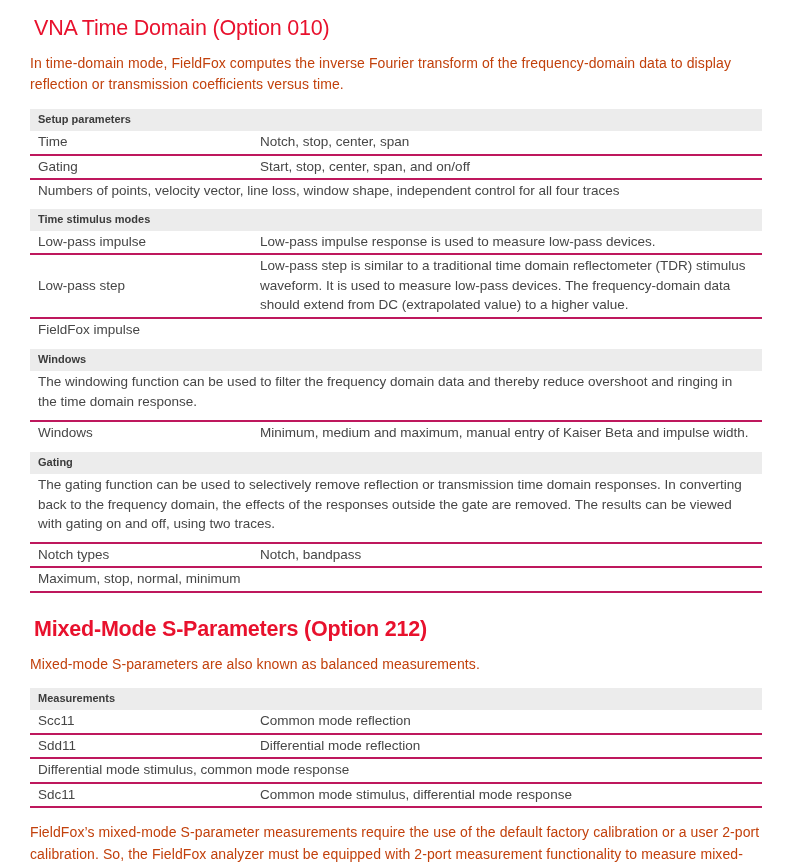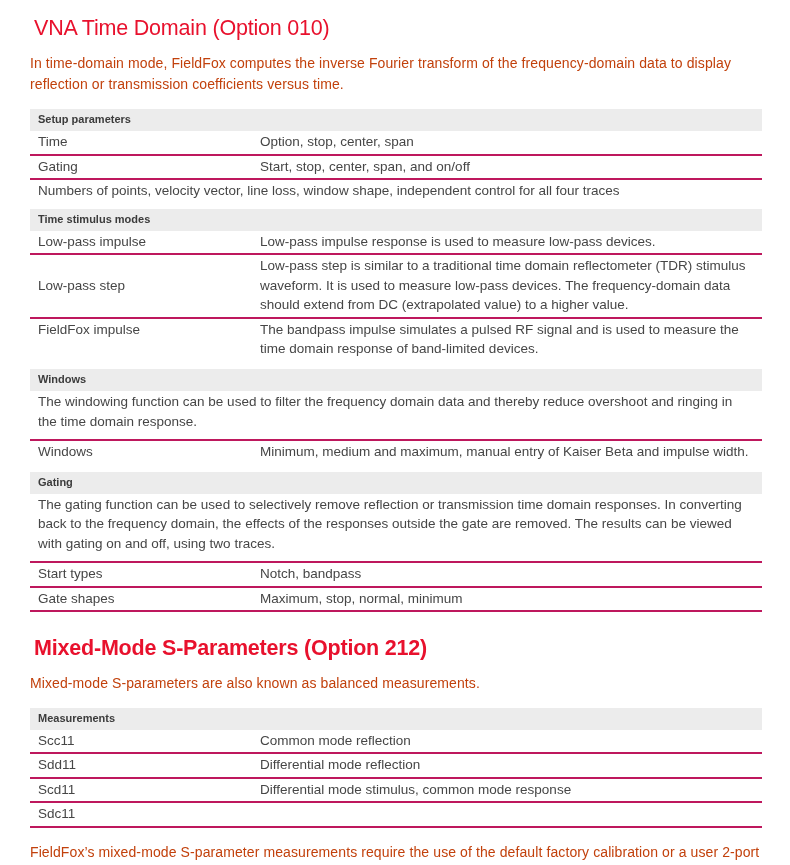--- a/index.html
+++ b/index.html
@@ -82,76 +82,74 @@
 <div class="page">
 
   <h1 class="red-title">VNA Time Domain (Option 010)</h1>
 
   <p class="para">In time-domain mode, FieldFox computes the inverse Fourier transform of the frequency-domain data to display reflection or transmission coefficients versus time.</p>
 
   <div class="spec-table">
       <div class="tbl-band">Setup parameters</div>
       <div class="tbl-row b-bot">
         <div class="term">Time</div>
-        <div class="def">Option, stop, center, span</div>
+        <div class="def">Notch, stop, center, span</div>
       </div>
       <div class="tbl-row b-bot">
         <div class="term">Gating</div>
         <div class="def">Start, stop, center, span, and on/off</div>
       </div>
       <div class="tbl-full">Numbers of points, velocity vector, line loss, window shape, independent control for all four traces</div>
       <div class="tbl-band">Time stimulus modes</div>
       <div class="tbl-row b-bot">
         <div class="term">Low-pass impulse</div>
         <div class="def">Low-pass impulse response is used to measure low-pass devices.</div>
       </div>
       <div class="tbl-row b-bot">
         <div class="term">Low-pass step</div>
         <div class="def">Low-pass step is similar to a traditional time domain reflectometer (TDR) stimulus waveform. It is used to measure low-pass devices. The frequency-domain data should extend from DC (extrapolated value) to a higher value.</div>
       </div>
       <div class="tbl-row">
         <div class="term">FieldFox impulse</div>
-        <div class="def">The bandpass impulse simulates a pulsed RF signal and is used to measure the time domain response of band-limited devices.</div>
       </div>
       <div class="tbl-band gap-top">Windows</div>
       <div class="tbl-full b-bot">The windowing function can be used to filter the frequency domain data and thereby reduce overshoot and ringing in the time domain response.</div>
       <div class="tbl-row">
         <div class="term">Windows</div>
         <div class="def">Minimum, medium and maximum, manual entry of Kaiser Beta and impulse width.</div>
       </div>
       <div class="tbl-band gap-top">Gating</div>
       <div class="tbl-full b-bot">The gating function can be used to selectively remove reflection or transmission time domain responses. In converting back to the frequency domain, the effects of the responses outside the gate are removed. The results can be viewed with gating on and off, using two traces.</div>
       <div class="tbl-row b-bot">
-        <div class="term">Start types</div>
+        <div class="term">Notch types</div>
         <div class="def">Notch, bandpass</div>
       </div>
       <div class="tbl-row b-bot">
-        <div class="term">Gate shapes</div>
         <div class="def">Maximum, stop, normal, minimum</div>
       </div>
     </div>
 
   <h1 class="red-title section-gap">Mixed-Mode S-Parameters (Option 212)</h1>
 
   <p class="para">Mixed-mode S-parameters are also known as balanced measurements.</p>
 
   <div class="spec-table">
       <div class="tbl-band">Measurements</div>
       <div class="tbl-row b-bot">
         <div class="term">Scc11</div>
         <div class="def">Common mode reflection</div>
       </div>
       <div class="tbl-row b-bot">
         <div class="term">Sdd11</div>
         <div class="def">Differential mode reflection</div>
       </div>
       <div class="tbl-row b-bot">
-        <div class="term">Scd11</div>
         <div class="def">Differential mode stimulus, common mode response</div>
       </div>
       <div class="tbl-row b-bot">
         <div class="term">Sdc11</div>
+        <div class="def">Common mode stimulus, differential mode response</div>
       </div>
     </div>
 
   <p class="para closing">FieldFox’s mixed-mode S-parameter measurements require the use of the default factory calibration or a user 2-port calibration. So, the FieldFox analyzer must be equipped with 2-port measurement functionality to measure mixed-mode S-parameters. Mixed-mode S-parameters are an extension of the VNA capabilities.</p>
 
 </div>
 
 </body></html>

